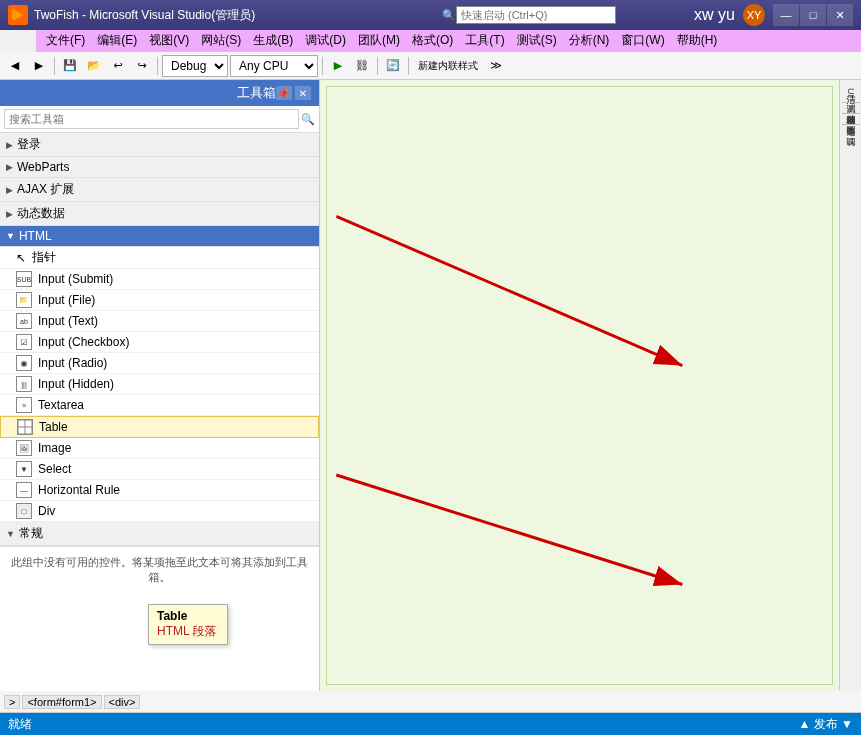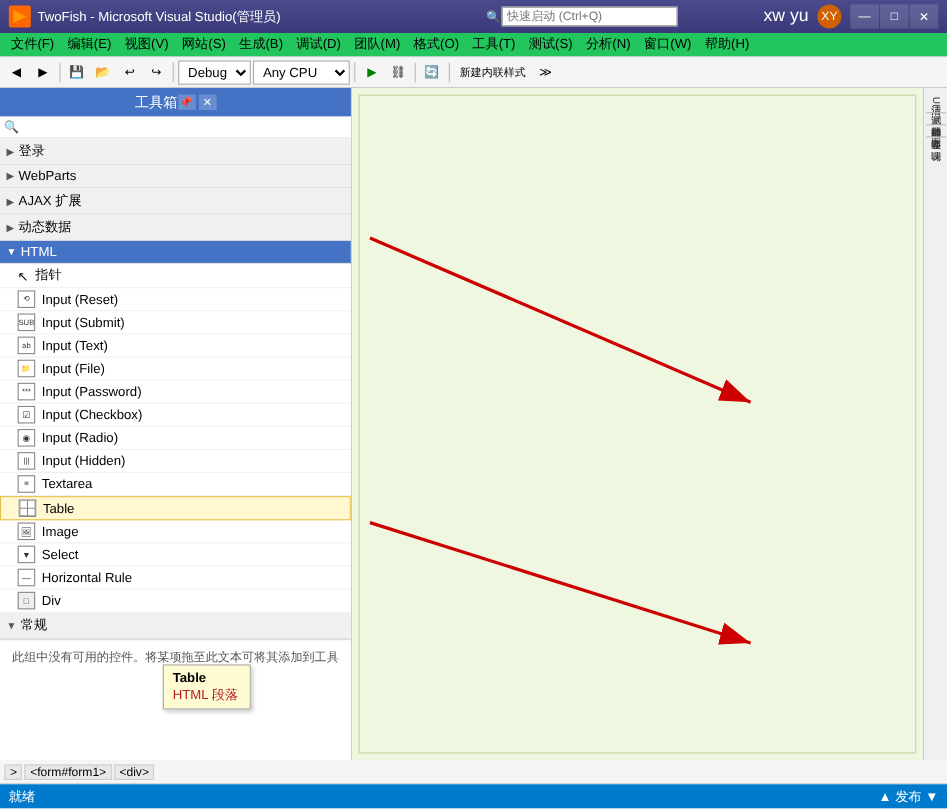--- a/index.html
+++ b/index.html
@@ -24,26 +24,27 @@
     .title-bar-text { flex: 1; }
     .title-bar-controls { display: flex; gap: 1px; }
     .title-bar-btn {
       width: 26px; height: 22px; background: rgba(255,255,255,0.15);
       border: none; color: white; font-size: 11px; cursor: pointer;
       display: flex; align-items: center; justify-content: center;
     }
 
     
     .menu-bar {
-      background: #22c55e;
+      background: #f0abfc;
       height: 22px;
       display: flex;
       align-items: center;
       border-bottom: 1px solid #ccc;
       padding: 0 4px;
+      margin-left: 36px;
     }
     .menu-item {
       padding: 2px 6px;
       font-size: 12px;
       cursor: pointer;
       height: 100%;
       display: flex; align-items: center;
     }
 
     
@@ -84,21 +85,21 @@
       overflow: hidden;
       position: relative;
     }
     .toolbox-header {
       background: #4472c4;
       color: white;
       padding: 4px 8px;
       font-size: 13px;
       display: flex;
       align-items: center;
-      justify-content: center;
+      justify-content: flex-end;
     }
     .toolbox-header-controls { display: flex; gap: 3px; }
     .toolbox-ctrl-btn {
       width: 16px; height: 14px; background: rgba(255,255,255,0.2);
       border: none; color: white; font-size: 10px; cursor: pointer;
       display: flex; align-items: center; justify-content: center;
     }
     .toolbox-search {
       padding: 3px 4px;
       border-bottom: 1px solid #ddd;
@@ -305,20 +306,21 @@
 
   <div class="toolbox">
     <div class="toolbox-header">
       <span>工具箱</span>
       <div class="toolbox-header-controls">
         <button class="toolbox-ctrl-btn">📌</button>
         <button class="toolbox-ctrl-btn">✕</button>
       </div>
     </div>
     <div class="toolbox-search">
+      <input type="text" style="flex: 1 1 0%; height: 20px; border: 1px solid rgb(204, 204, 204); padding: 0px 4px; font-size: 11px;" placeholder="搜索工具箱">
       <span style="font-size:11px;">🔍</span>
     </div>
     <div class="toolbox-body">
 
       <div class="toolbox-section-header">
         <span class="section-arrow">▶</span>
         <span>登录</span>
       </div>
 
       <div class="toolbox-section-header">
@@ -339,38 +341,30 @@
       <div class="toolbox-section-header" style="background:#4472c4;color:white;">
         <span class="section-arrow" style="color:white;">▼</span>
         <span>HTML</span>
       </div>
 
       <div class="toolbox-item">
         <span style="font-size:12px;">↖</span>
         <span>指针</span>
       </div>
       <div class="toolbox-item">
-        <div class="item-icon" style="font-size:7px;">⟲</div>
-        <span>Input (Reset)</span>
-      </div>
-      <div class="toolbox-item">
         <div class="item-icon" style="font-size:7px;">SUB</div>
         <span>Input (Submit)</span>
       </div>
       <div class="toolbox-item">
+        <div class="item-icon" style="font-size:7px;">📁</div>
+        <span>Input (File)</span>
+      </div>
+      <div class="toolbox-item">
         <div class="item-icon" style="font-size:7px;">ab</div>
         <span>Input (Text)</span>
-      </div>
-      <div class="toolbox-item">
-        <div class="item-icon" style="font-size:7px;">📁</div>
-        <span>Input (File)</span>
-      </div>
-      <div class="toolbox-item">
-        <div class="item-icon" style="font-size:7px;">***</div>
-        <span>Input (Password)</span>
       </div>
       <div class="toolbox-item">
         <div class="item-icon" style="font-size:8px;">☑</div>
         <span>Input (Checkbox)</span>
       </div>
       <div class="toolbox-item">
         <div class="item-icon" style="font-size:8px;">◉</div>
         <span>Input (Radio)</span>
       </div>
       <div class="toolbox-item">

